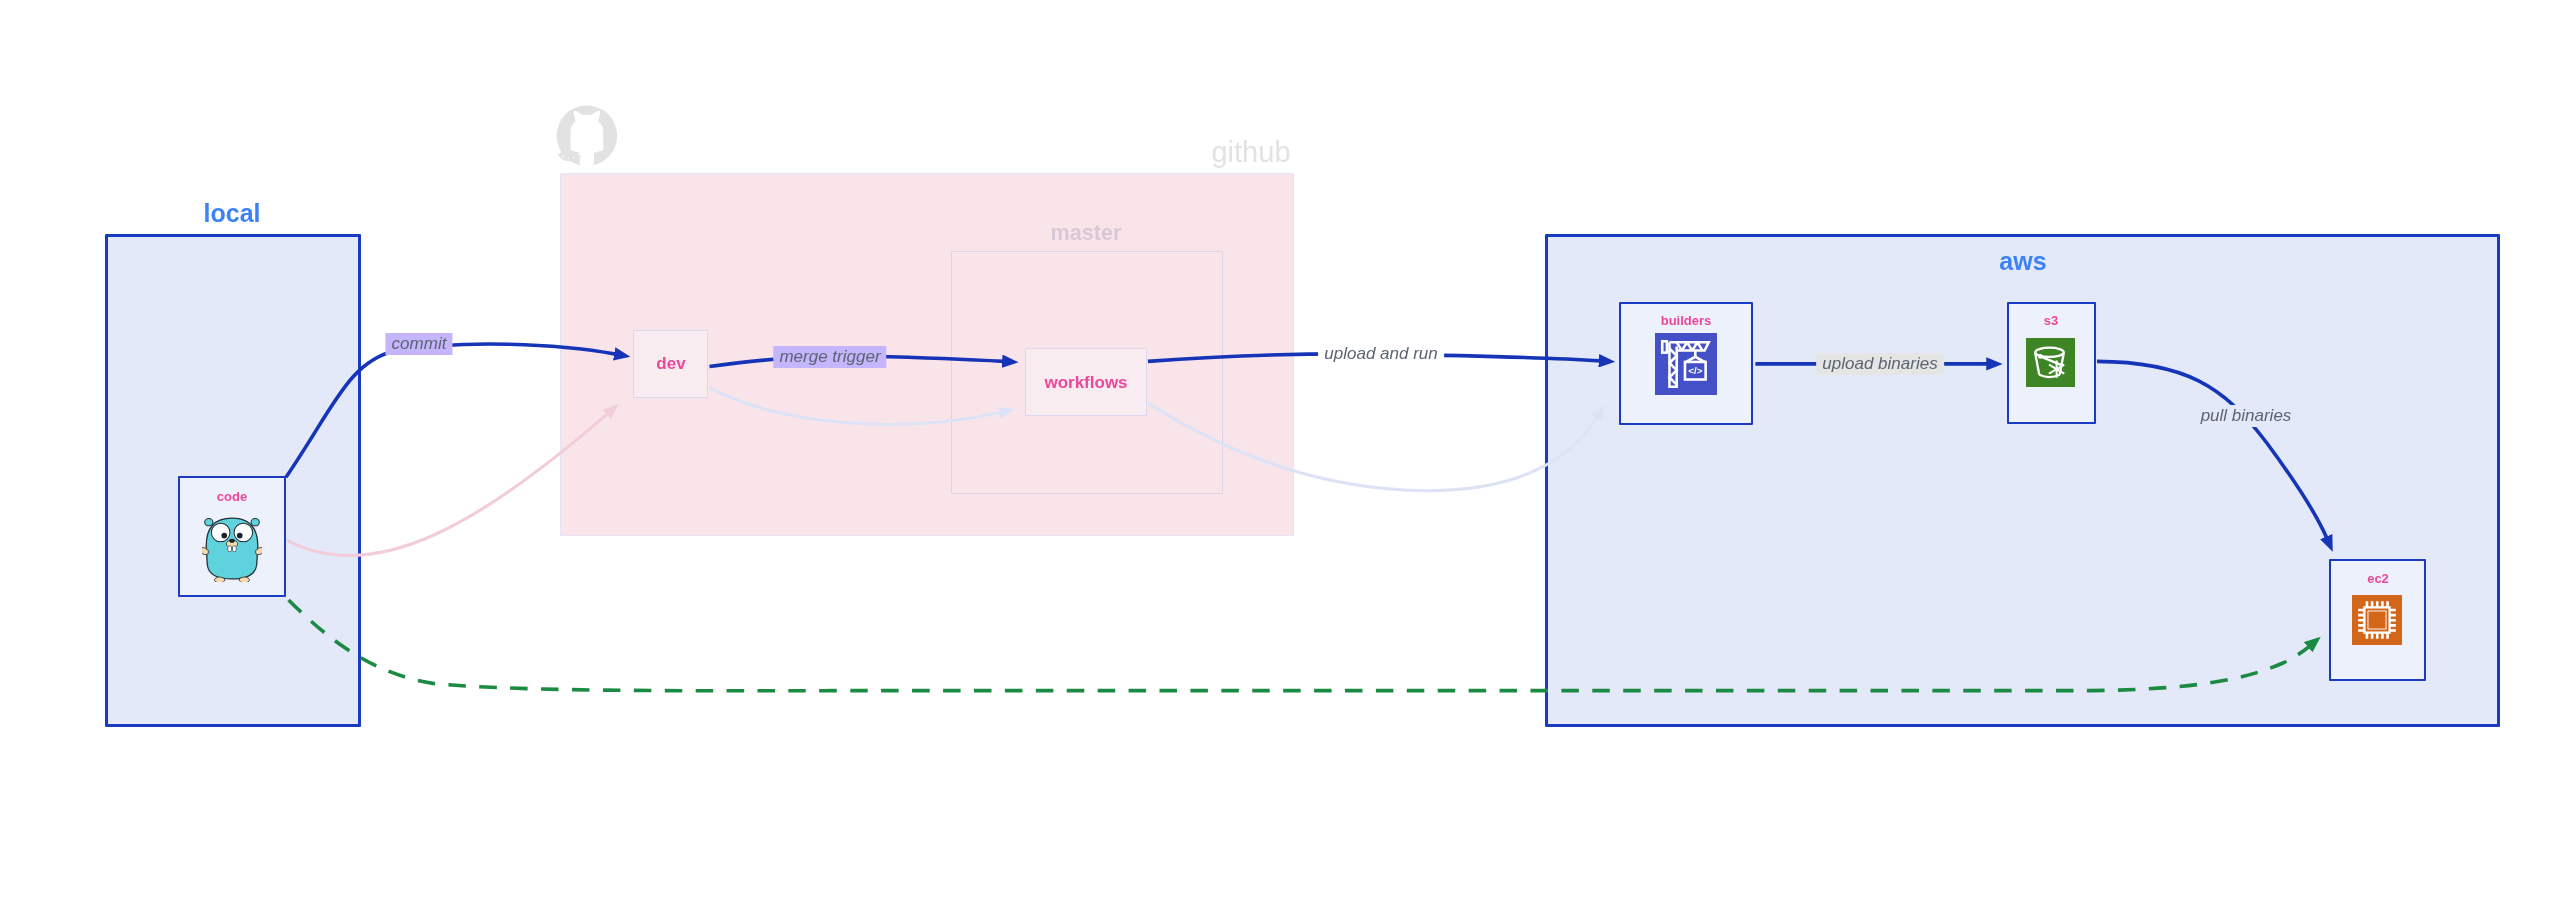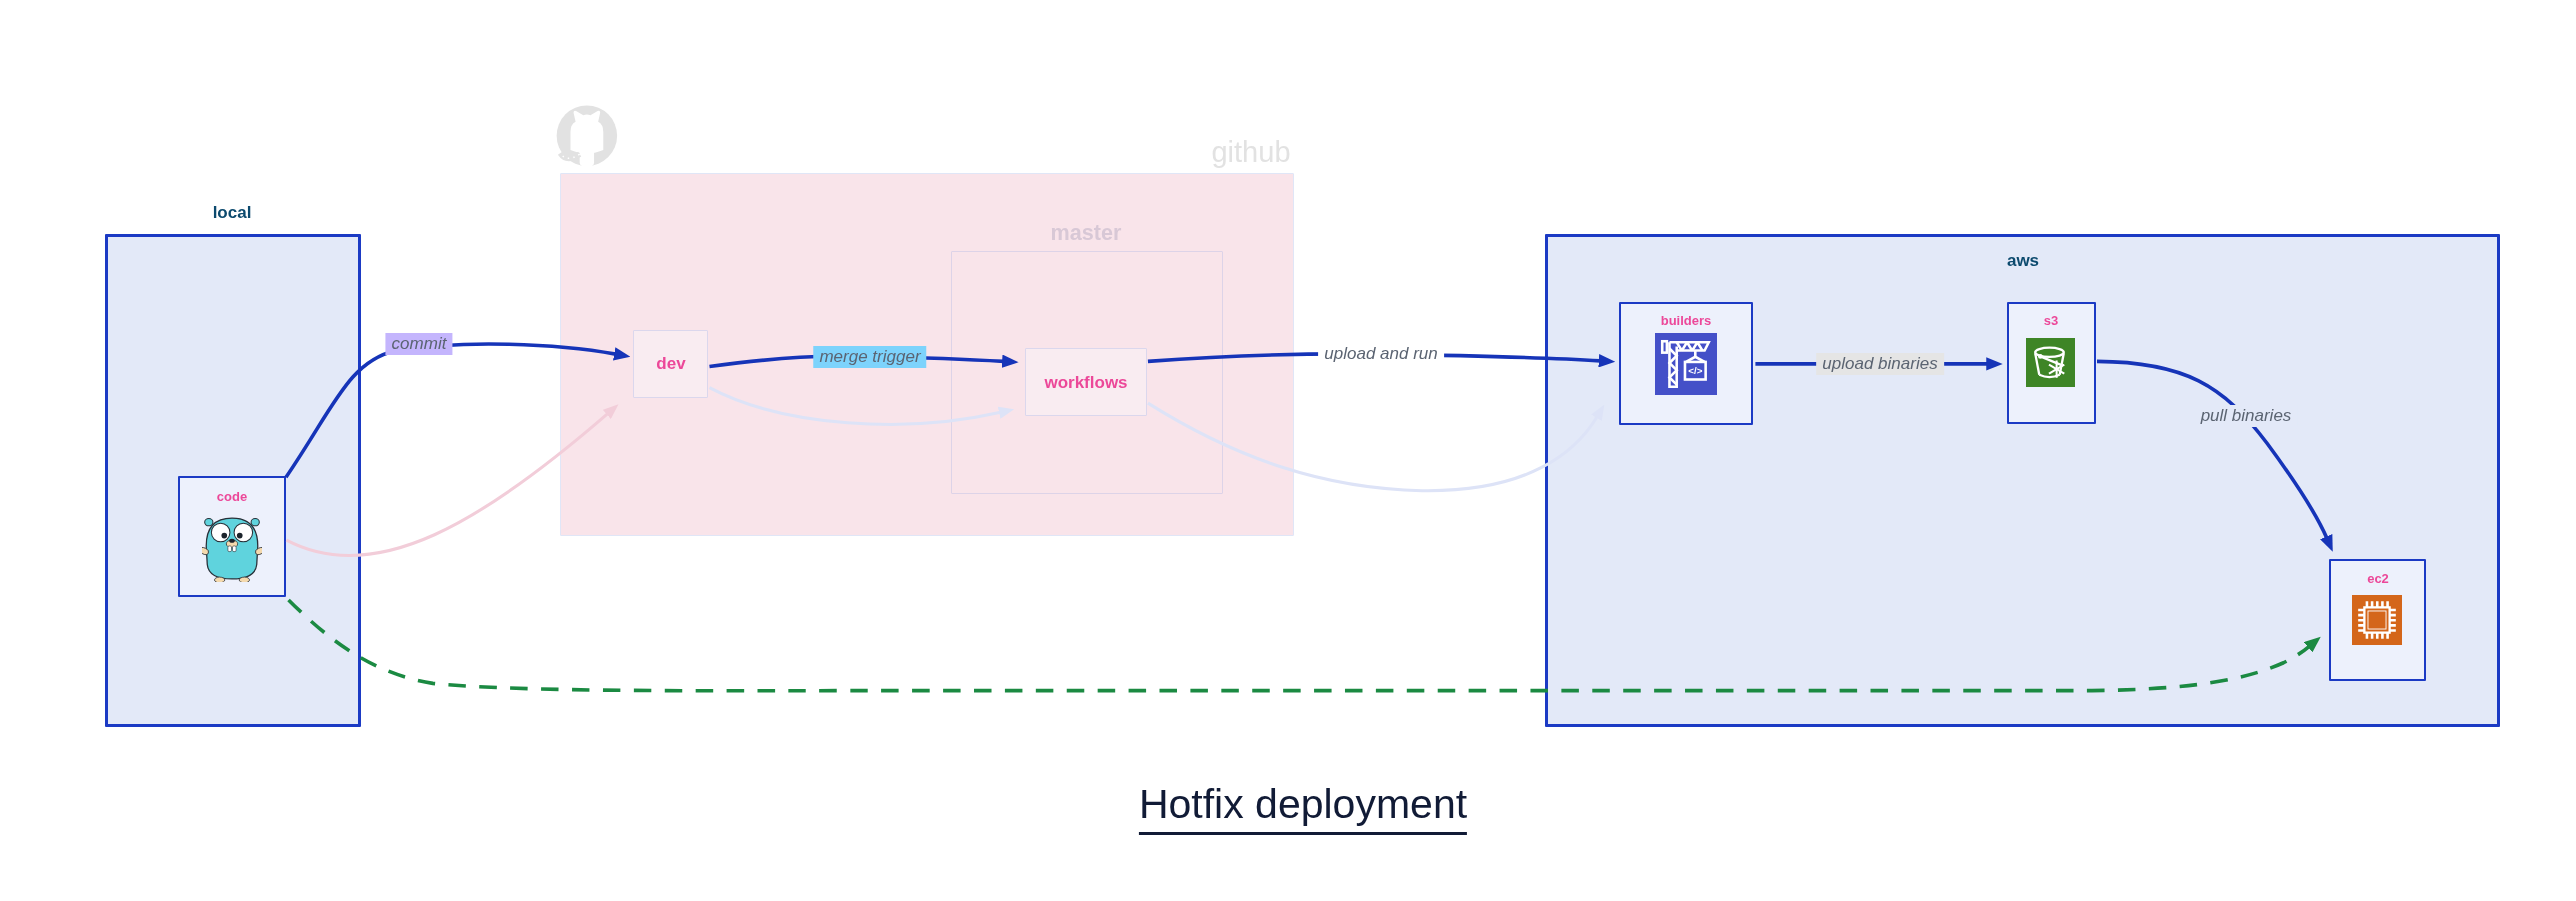--- a/index.html
+++ b/index.html
@@ -7,21 +7,21 @@
     position:relative; width:2604px; height:902px; background:#ffffff;
     font-family:"Liberation Sans", sans-serif; overflow:hidden;
   }
   .container-box{position:absolute; box-sizing:border-box; border-radius:1px;}
   .blue-box{background:#e3e9f8; border:3.1px solid #1b3ac4;}
   .node{position:absolute; box-sizing:border-box; border-radius:1px;}
   .blue-node{background:#edf1fc; border:2.6px solid #1b3ac4;}
   .pink-node{background:#f9ecf1; border:1.5px solid #dbd7ed;}
   .container-label{
     position:absolute; transform:translate(-50%,-50%);
-    font-size:17px; font-weight:600; color:#0c4a6e; white-space:nowrap;
+    font-size:25px; font-weight:600; color:#3b82f6; white-space:nowrap;
   }
   .node-label{
     position:absolute; transform:translate(-50%,-50%);
     font-size:13px; font-weight:700; color:#ec4899; white-space:nowrap;
   }
   .faded-node-label{ color:#ec4899; font-size:17px;}
   .edge-label{
     position:absolute; transform:translate(-50%,-50%);
     font-size:17px; font-style:italic; color:#5b6472;
     padding:1px 6.2px; white-space:nowrap; z-index:6;
@@ -163,21 +163,20 @@
     <path d="M555,926 C648,790 676,702 768,680 C900,659 1080,666 1195,687" stroke="#1634b8" stroke-width="7" fill="none" marker-end="url(#arrB)"></path>
     <path d="M1377,711 C1520,692 1600,689 1688,691 C1810,694 1880,697 1948,701" stroke="#1634b8" stroke-width="7" fill="none" marker-end="url(#arrB)"></path>
     <path d="M2228,701 C2420,687 2550,685 2680,687 C2860,690 3010,694 3106,700" stroke="#1634b8" stroke-width="7" fill="none" marker-end="url(#arrB)"></path>
     <path d="M3407,706 L3858,706" stroke="#1634b8" stroke-width="7" fill="none" marker-end="url(#arrB)"></path>
     <path d="M4070,701 C4240,702 4316,748 4400,860 C4462,944 4496,998 4516,1044" stroke="#1634b8" stroke-width="7" fill="none" marker-end="url(#arrB)"></path>
 
     <path d="M560,1164 C648,1252 730,1308 840,1326 C1020,1344 1400,1340 1800,1340 L4060,1340 C4260,1338 4360,1318 4432,1286 C4456,1274 4470,1264 4482,1254" stroke="#1b8a42" stroke-width="7" fill="none" stroke-dasharray="34 26" marker-end="url(#arrG)"></path>
   </svg>
 
   <div class="edge-label" style="left:419px; top:344px; background:#c4b5fd;">commit</div>
-  <div class="edge-label" style="left:870px; top:357px; background:#7dd3fc;">merge trigger</div>
+  <div class="edge-label" style="left:830px; top:357px; background:#c4b5fd;">merge trigger</div>
   <div class="edge-label" style="left:1381px; top:354px; background:#ffffff;">upload and run</div>
   <div class="edge-label" style="left:1880px; top:364px; background:#e5e5e5;">upload binaries</div>
   <div class="edge-label" style="left:2246px; top:416px; background:#e3e9f8;">pull binaries</div>
 
-  <div class="page-title" style="left:1303px; top:781px;">Hotfix deployment</div>
 
 </div>
 
 
 </body></html>

